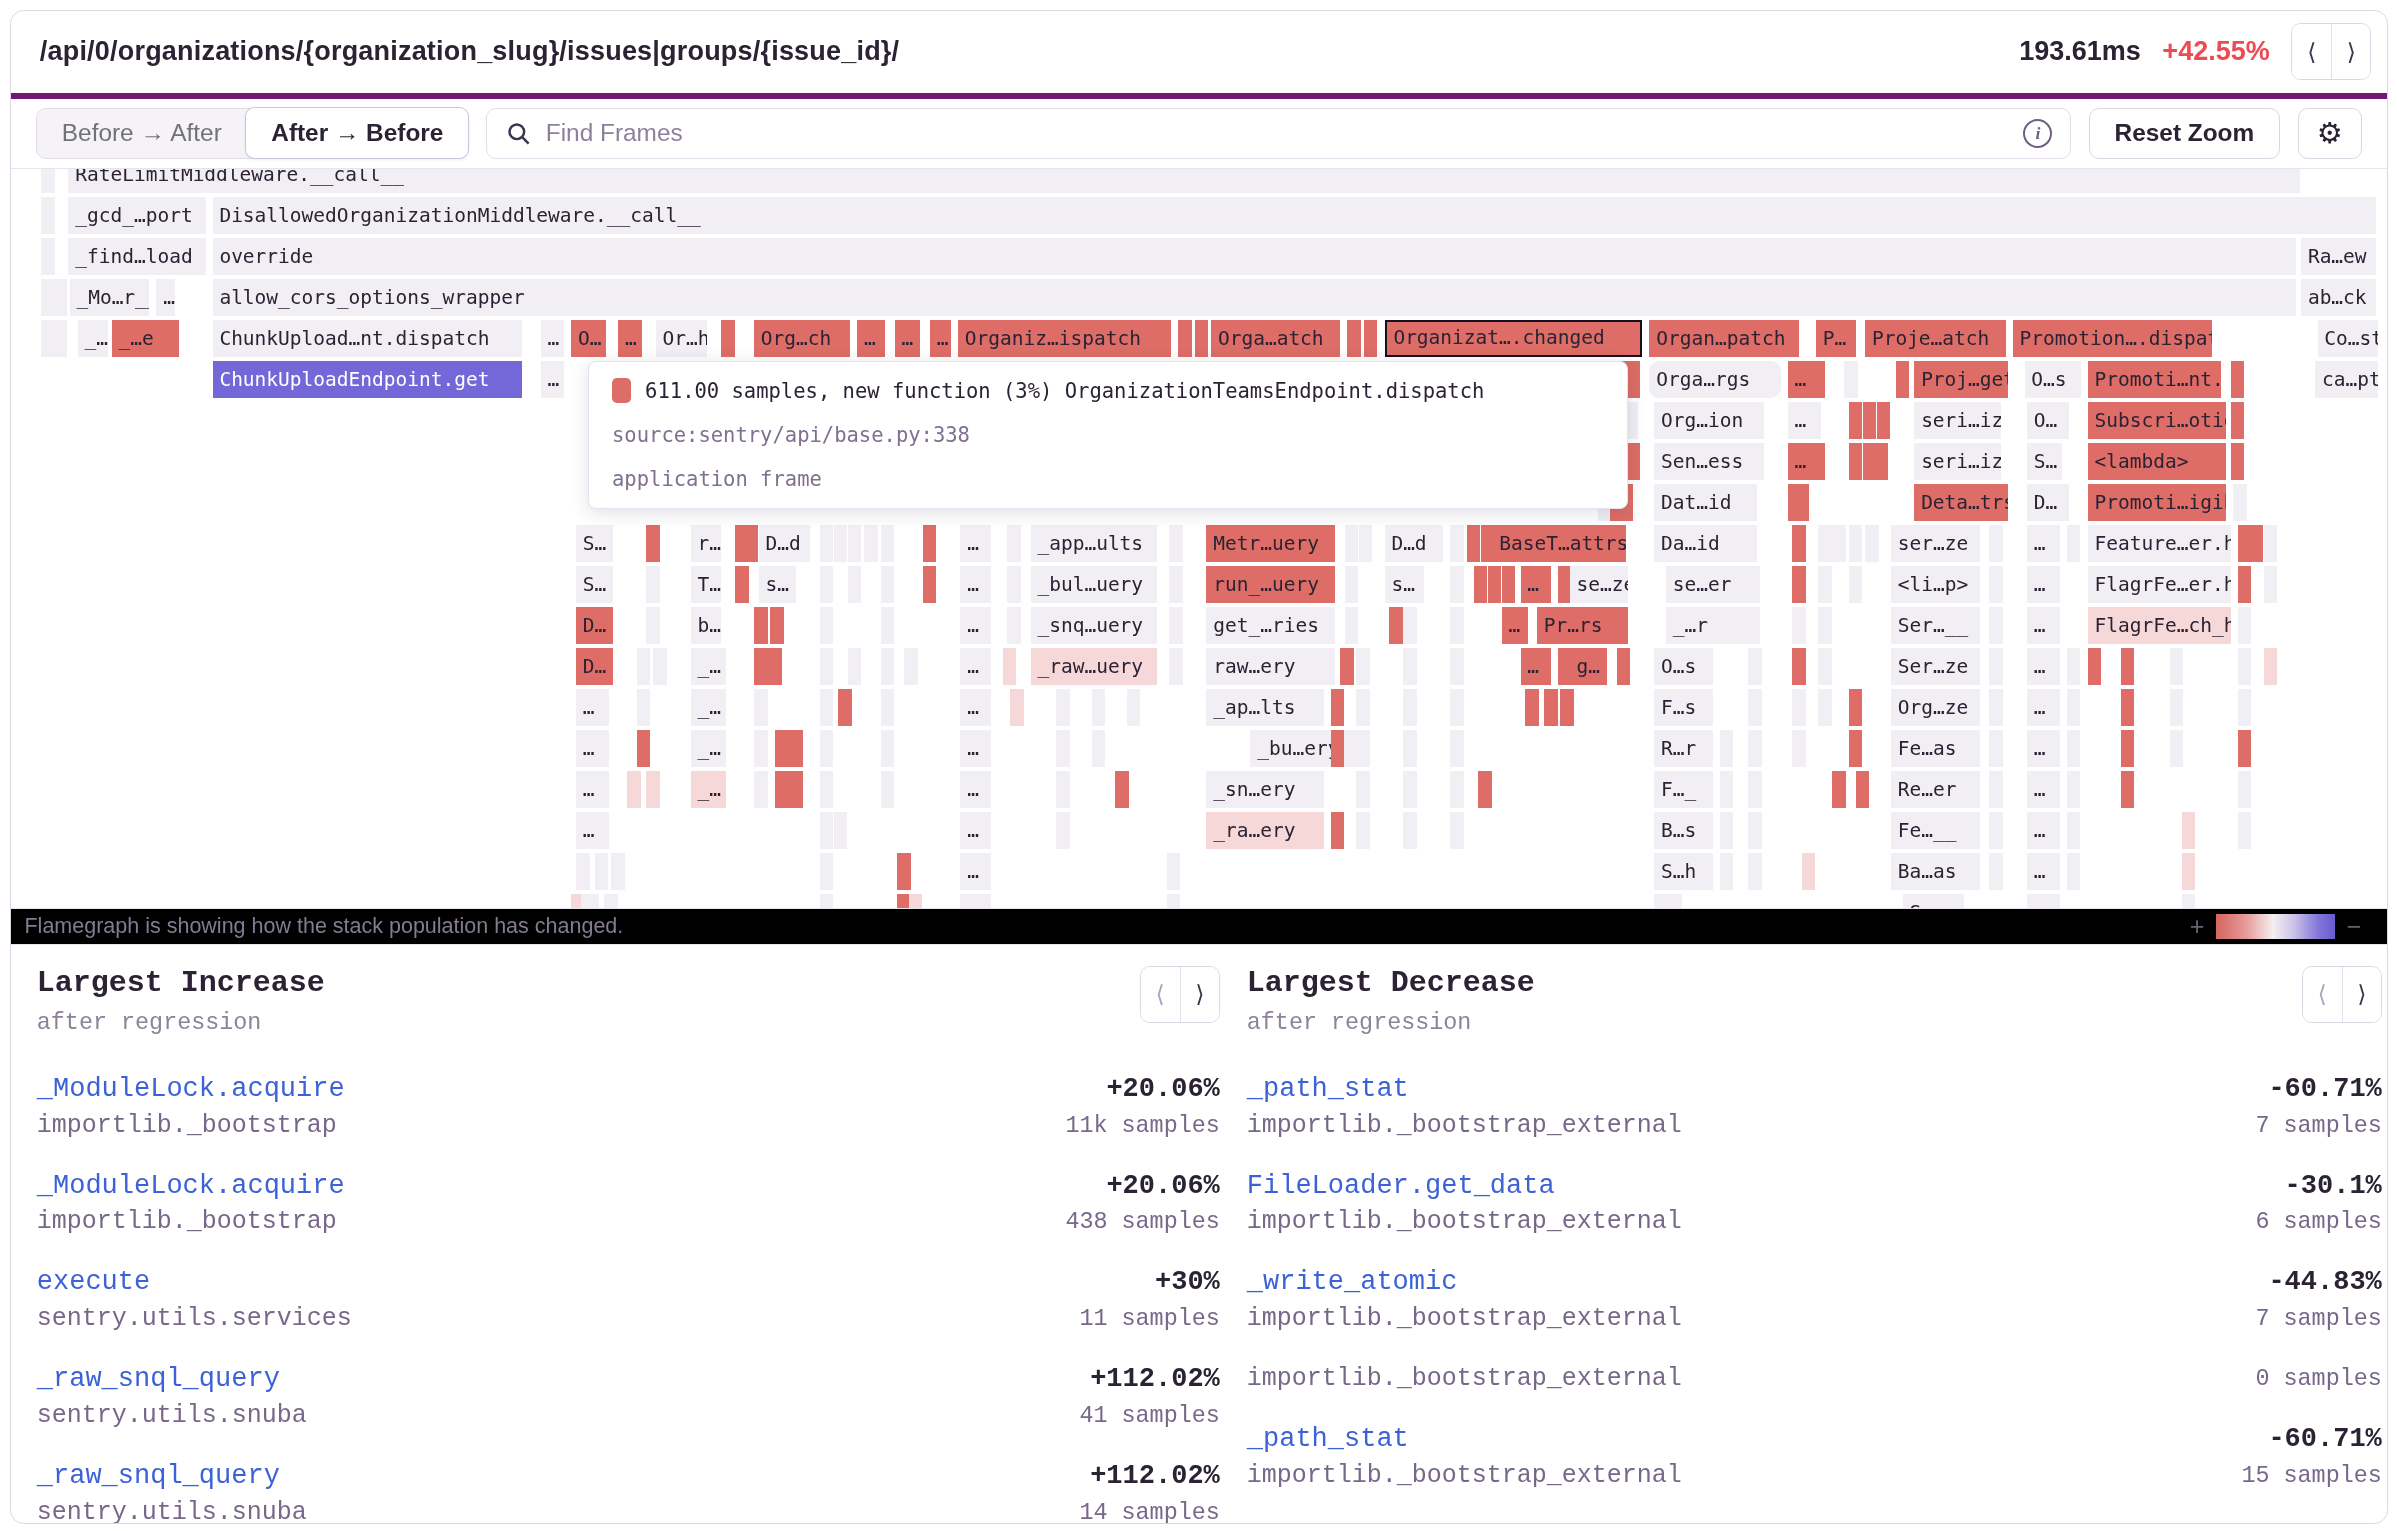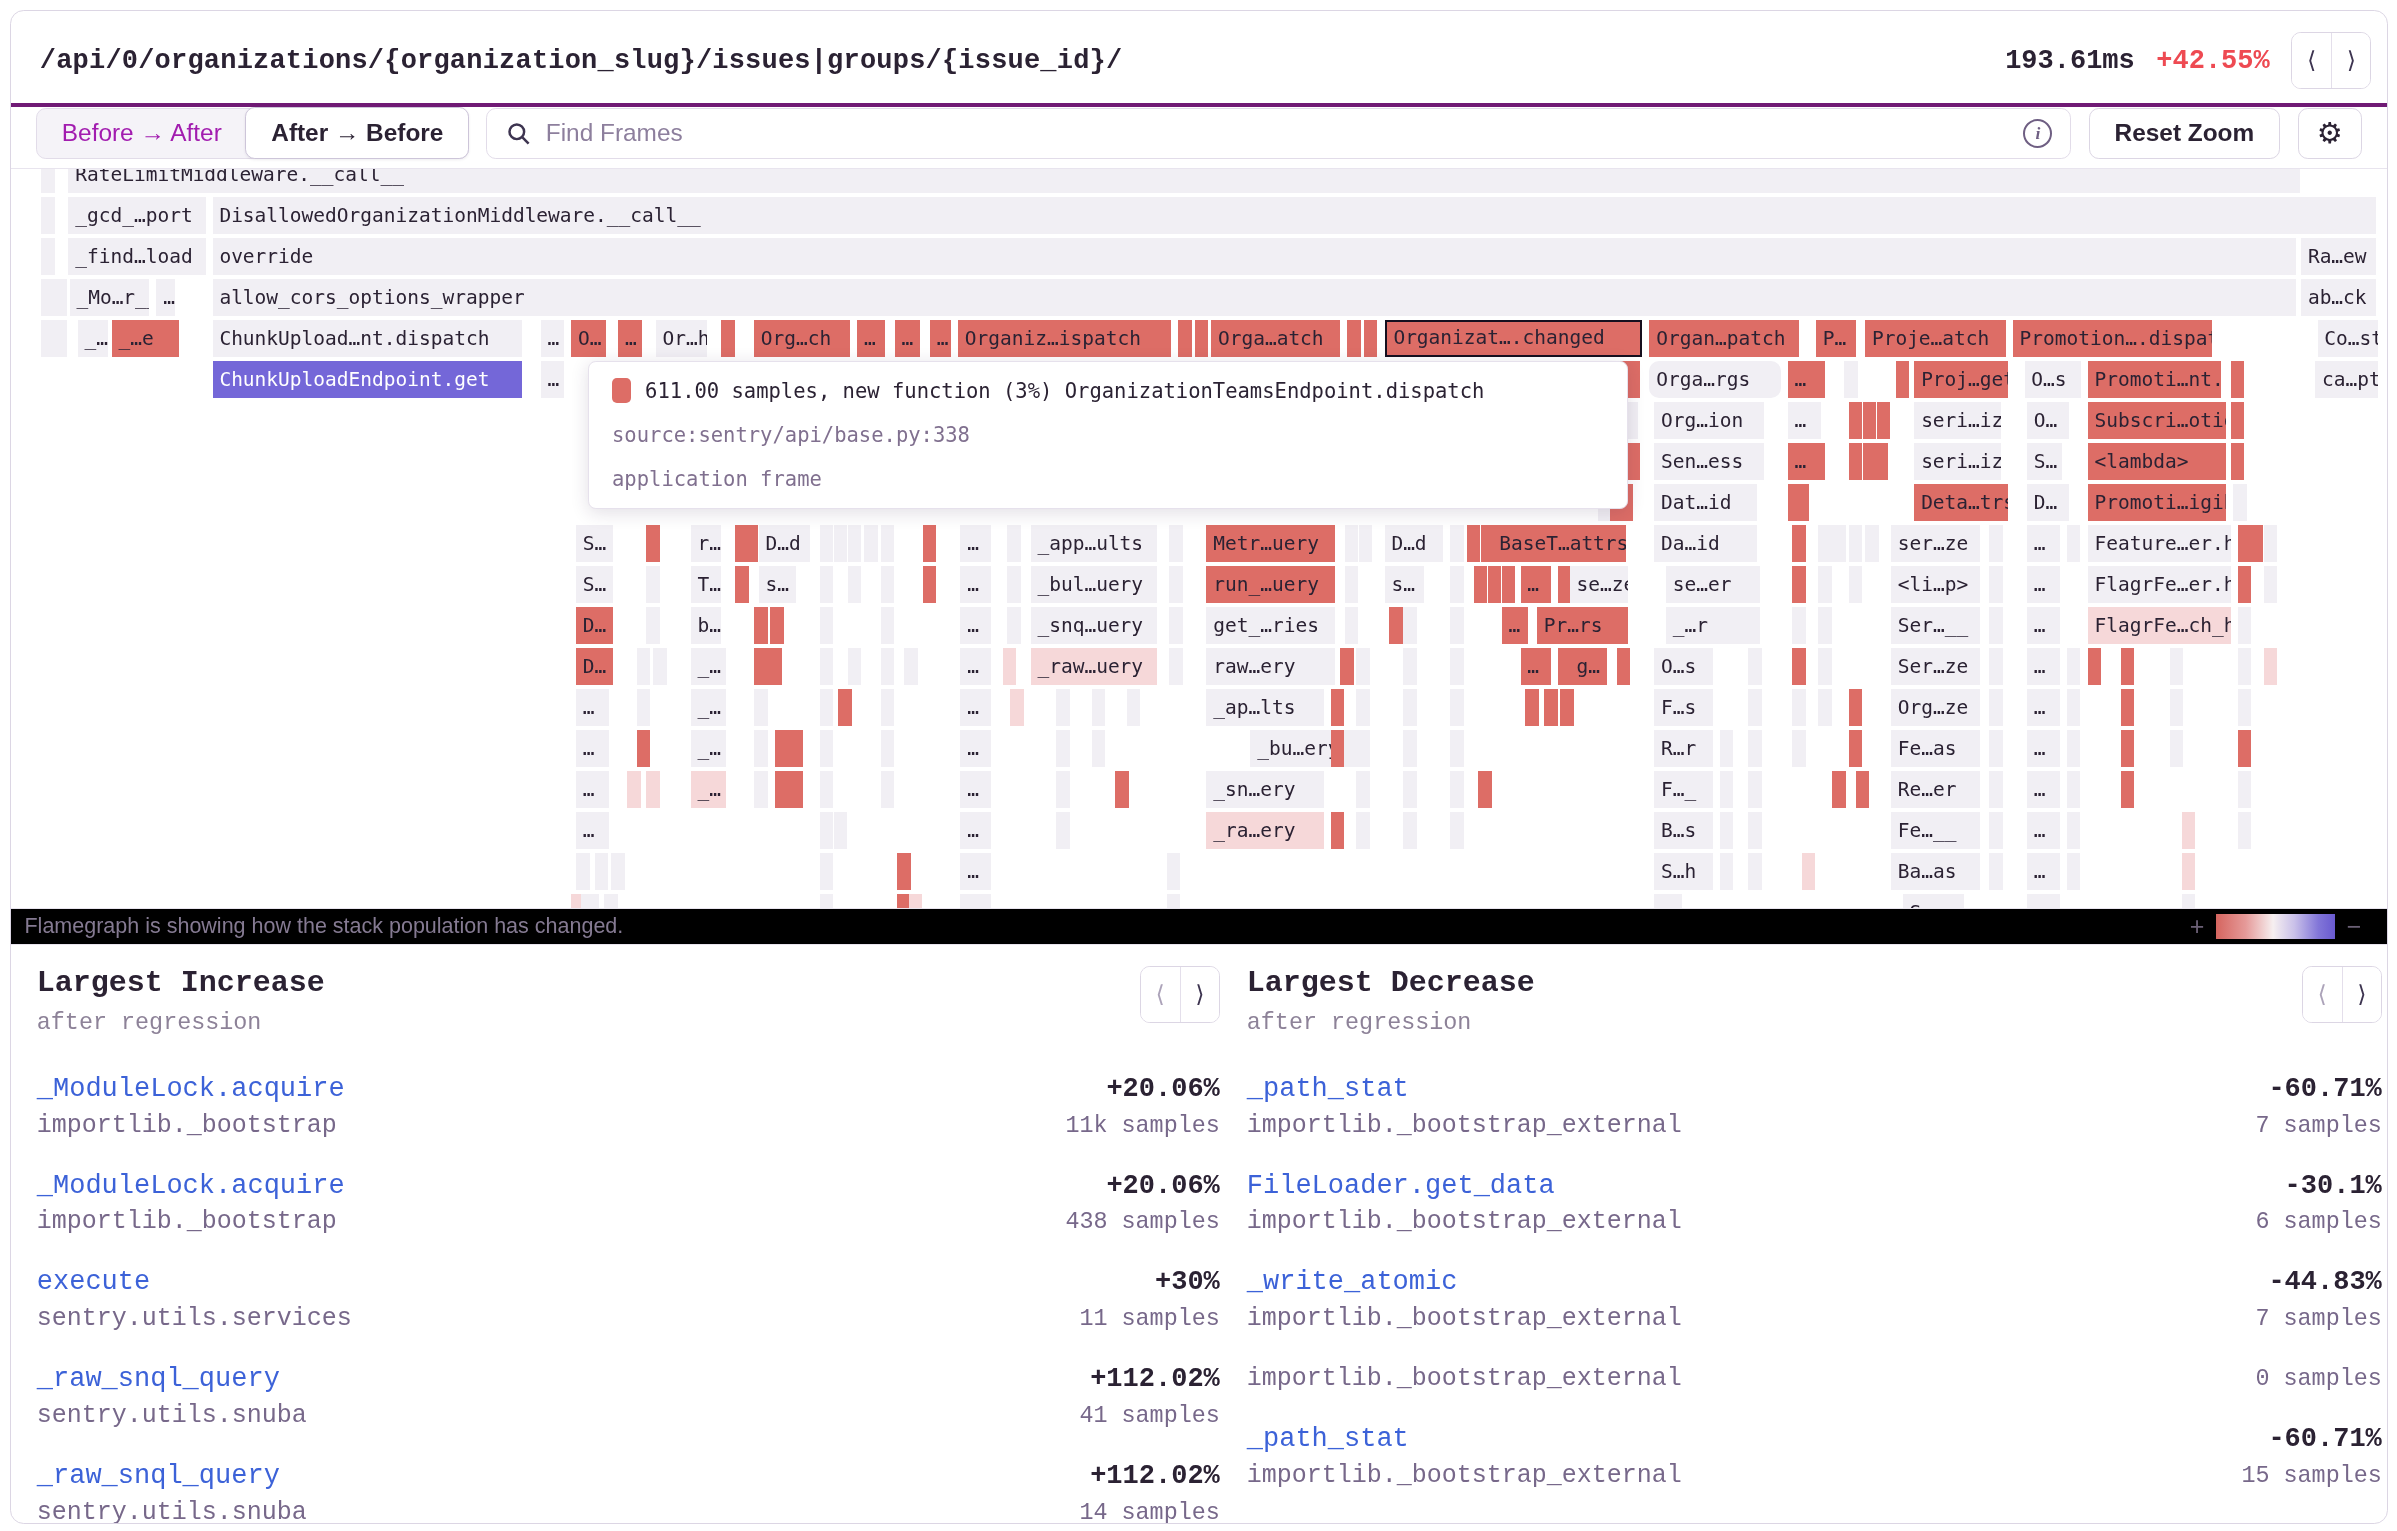--- a/index.html
+++ b/index.html
@@ -1,32 +1,32 @@
 <!DOCTYPE html>
 <html><head>
 <meta charset="utf-8">
 <style>
   * { margin:0; padding:0; box-sizing:border-box; }
   html,body { width:2397px; height:1531px; background:#fff; font-family:"Liberation Sans", sans-serif; overflow:hidden; }
   .card { position:absolute; left:9.8px; top:9.8px; width:2378px; height:1514px; background:#fff; border:1.5px solid #dcd6e4; border-radius:13.7px; overflow:hidden; }
 
   
-  .hdr { position:absolute; left:0; top:8px; width:100%; height:88px; border-bottom:4px solid #701a75; display:flex; align-items:center; padding:0 15.6px 0 29px;font-family:Liberation Mono, monospace; }
+  .hdr { position:absolute; left:0; top:0; width:100%; height:88px; border-bottom:6px solid #701a75; display:flex; align-items:center; padding:0 15.6px 0 29px; }
   .hdr-title { font-size:27px; font-weight:600; color:#2b2233; letter-spacing:0.2px; flex:1; white-space:nowrap; overflow:hidden; }
   .hdr-right { display:flex; align-items:center; gap:21.5px; }
   .hdr-dur { font-size:27px; font-weight:600; color:#2b2233; }
   .hdr-delta { font-size:27px; font-weight:600; color:#ee4a52; }
   .navgrp { display:flex; border:1.5px solid #dcd6e4; border-radius:9.8px; overflow:hidden; background:#fff; }
   .navbtn { width:39px; height:55px; display:flex; align-items:center; justify-content:center; font-size:23.4px; color:#3d3450; background:#fff; cursor:pointer; }
   .navbtn + .navbtn { border-left:1.5px solid #e4dfeb; }
 
   
   .tbar { position:absolute; left:0; top:88px; width:100%; height:70px; border-bottom:1px solid #e8e4ee; display:flex; align-items:center; gap:17.6px; padding:0 25px; }
   .seg { display:flex; align-items:stretch; height:51px; background:#f5f3f8; border:1.5px solid #e2dce9; border-radius:9.8px; }
-  .seg-item { display:flex; align-items:center; padding:0 25px; font-size:24.4px; color:#a21caf; white-space:nowrap; cursor:pointer; }
+  .seg-item { display:flex; align-items:center; padding:0 25px; font-size:24.4px; color:#737373; white-space:nowrap; cursor:pointer; }
   .seg-item.active { background:#fff; border:1.5px solid #cdc5d9; border-radius:9.8px; margin:-1.5px; font-weight:700; color:#2b2233; box-shadow:0 1px 2.9px rgba(40,20,60,.08); }
   .search { flex:1; height:51px; border:1.5px solid #e2dce9; border-radius:9.8px; background:#fff; display:flex; align-items:center; padding:0 17.6px; gap:13.7px; }
   .search-ph { flex:1; font-size:24.4px; color:#8d7f9d; }
   .info-ic { width:29px; height:29px; border:2px solid #6f5f83; border-radius:50%; color:#6f5f83; font-size:17.6px; font-weight:700; display:flex; align-items:center; justify-content:center; font-family:"Liberation Serif", serif; font-style:italic; }
   .btn { height:51px; border:1.5px solid #dcd6e4; border-radius:9.8px; background:#fff; display:flex; align-items:center; justify-content:center; font-size:24.4px; font-weight:700; color:#2b2233; padding:0 25px; cursor:pointer; white-space:nowrap; }
   .btn.icon-only { width:64px; padding:0; font-weight:400; font-size:29px; }
 
   
   .flame { position:absolute; left:26px; top:158px; width:2344px; height:739px; overflow:hidden; background:#fff; }
   .frow { position:absolute; left:0; width:100%; height:37px; }

